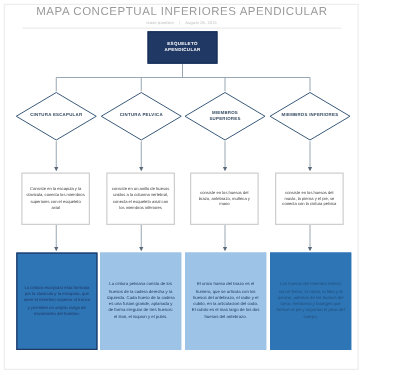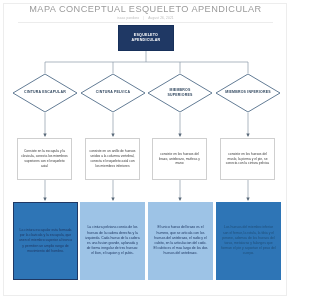--- a/index.html
+++ b/index.html
@@ -100,21 +100,21 @@
     <path d="M248,137 l-1.7,-3.4 h3.4 z"></path>
     <path d="M45,201 l-1.7,-3.4 h3.4 z"></path>
     <path d="M113,201 l-1.7,-3.4 h3.4 z"></path>
     <path d="M180,201 l-1.7,-3.4 h3.4 z"></path>
     <path d="M248,201 l-1.7,-3.4 h3.4 z"></path>
   </g>
 </svg>
 
 <div class="frame"></div>
 
-<div class="title">MAPA CONCEPTUAL ESQUELETO APENDICULAR</div>
+<div class="title">MAPA CONCEPTUAL INFERIORES APENDICULAR</div>
 
 <div class="subrow">
   <span>isaac pandoro</span>
   <span class="subsep">|</span>
   <span>August 26, 2021</span>
 </div>
 <div class="rule"></div>
 
 <div class="root">
   <span>ESQUELETO APENDICULAR</span>

